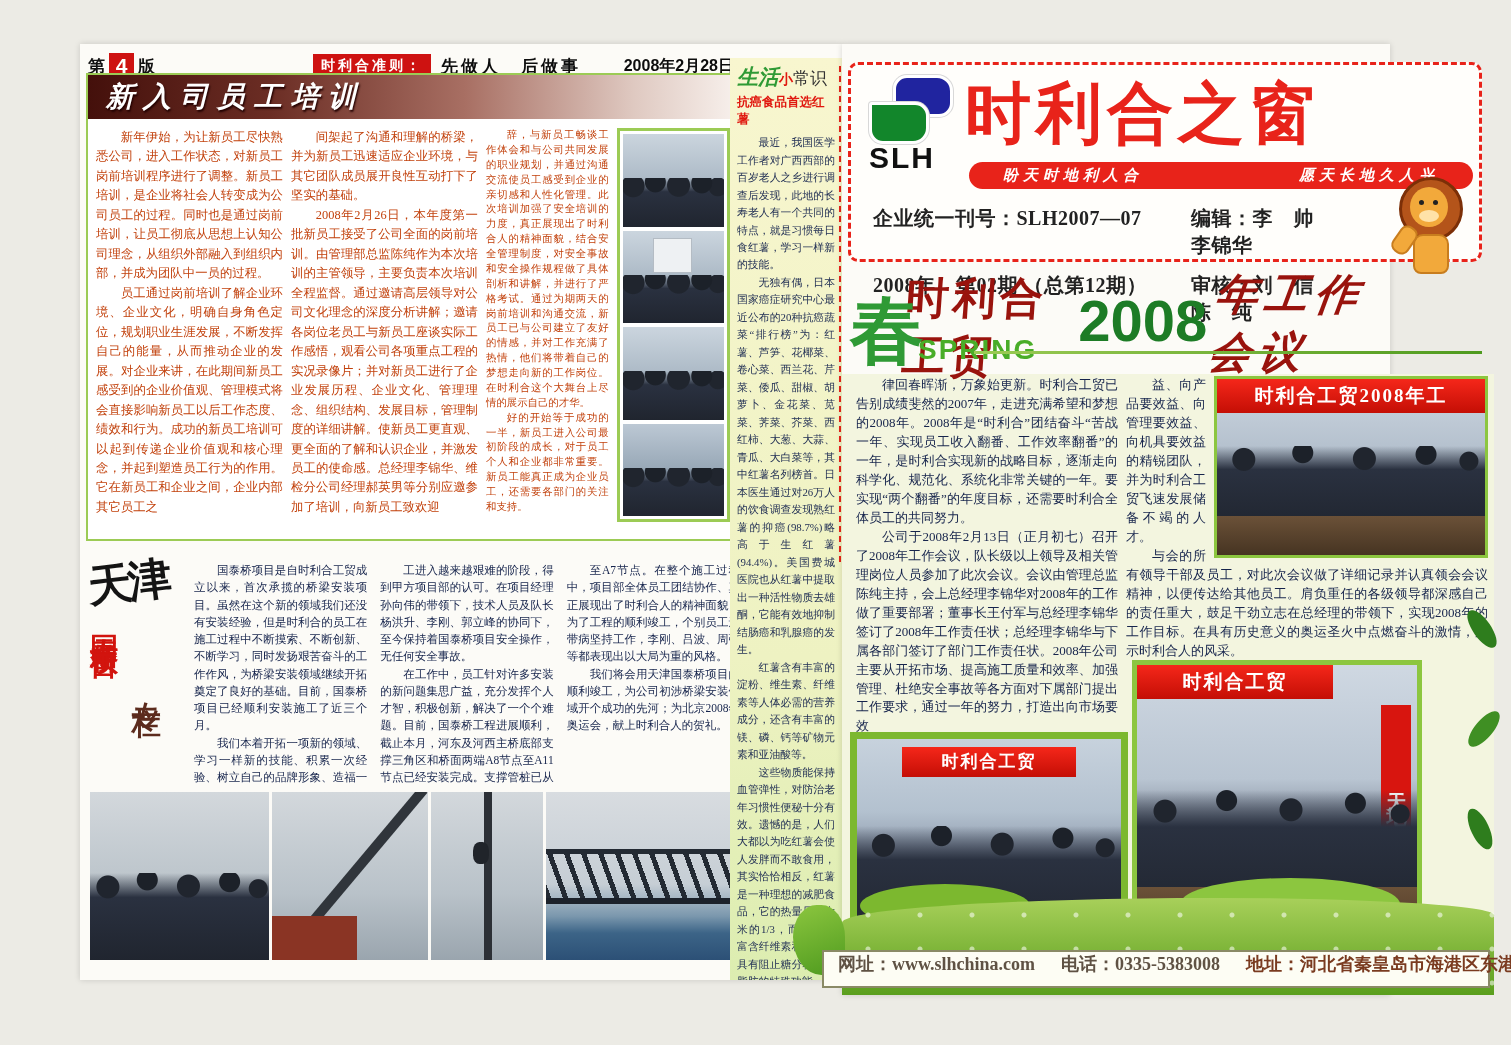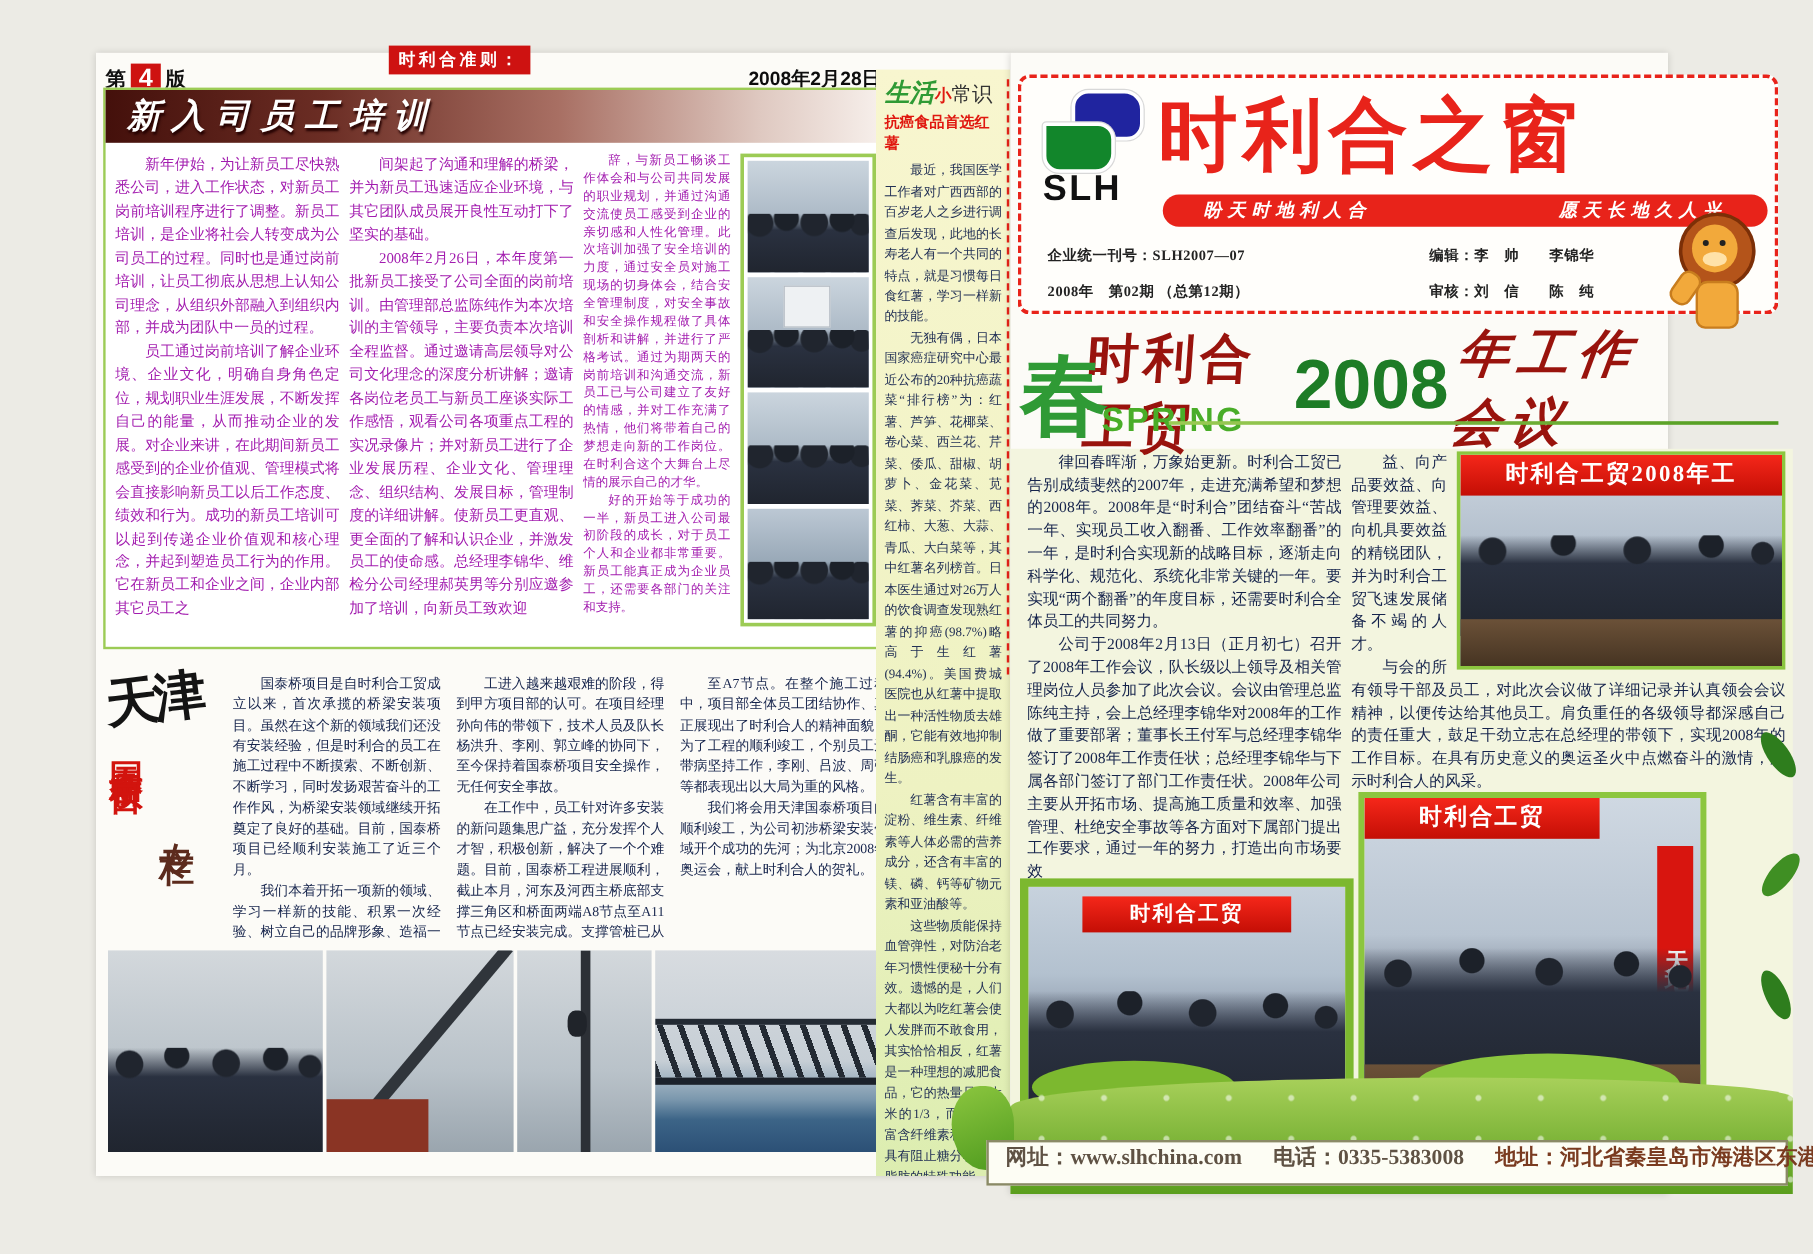--- a/index.html
+++ b/index.html
@@ -8,33 +8,33 @@
   .page{position:absolute;background:#fcfbf7;box-shadow:0 0 6px rgba(0,0,0,.15);}
   .left-page{left:80px;top:44px;width:762px;height:936px;}
   .right-page{left:842px;top:44px;width:548px;height:951px;}
 
   
   .lp-header{position:absolute;left:8px;top:6px;width:652px;height:32px;border-bottom:2px solid #2b2b2b;
              display:flex;align-items:center;}
   .ed-group{display:flex;align-items:center;gap:4px;font-weight:bold;font-size:17px;color:#111;}
   .ed-num{background:#ce1211;color:#fff;width:25px;height:27px;display:flex;align-items:center;
           justify-content:center;font-size:21px;font-weight:bold;font-family:"Liberation Sans",sans-serif;}
-  .motto-group{margin-left:158px;display:flex;align-items:center;gap:10px;flex-direction:column;}
+  .motto-group{margin-left:158px;display:flex;align-items:center;gap:10px;}
   .motto-label{background:#ce1211;color:#fff;font-weight:bold;font-size:14px;padding:3px 8px;letter-spacing:3px;}
   .motto-text{font-weight:bold;font-size:17px;letter-spacing:3px;color:#0d0d0d;}
   .header-date{margin-left:auto;margin-right:6px;font-weight:bold;font-size:16px;color:#0d0d0d;
                font-family:"Liberation Sans",sans-serif;}
 
   
   .training-box{position:absolute;left:6px;top:29px;width:650px;height:464px;border:2px solid #9ccb55;background:#fff;}
   .t-banner{height:44px;background:linear-gradient(90deg,#44100b,#6b2d24 28%,#a86f63 58%,#dfc9c1 84%,#f8f1ed);
             display:flex;align-items:center;padding-left:18px;}
   .t-title{color:#fff;font-size:28px;font-weight:bold;letter-spacing:9px;font-style:italic;text-shadow:1px 2px 2px #200;}
   .t-cols{display:flex;gap:8px;padding:9px 8px;height:394px;overflow:hidden;}
-  .tcol p{margin:0;text-align:justify;text-indent:2em;color:#a21caf;}
+  .tcol p{margin:0;text-align:justify;text-indent:2em;color:#c2410c;}
   .tcol1,.tcol2{width:192px;font-size:12.4px;line-height:1.57;}
   .tcol3{width:126px;font-size:10.4px;line-height:1.43;}
   .train-photos{width:104px;border:3px solid #9ccb55;background:#fff;padding:3px;display:flex;
                 flex-direction:column;gap:4px;}
   .tphoto{flex:1;position:relative;overflow:hidden;
           background:linear-gradient(180deg,#cbd5de 0%,#a9b7c4 55%,#8d9baa 100%);}
   .tphoto.p2::before{content:"";position:absolute;top:8%;left:30%;width:36%;height:36%;
           background:#eef1f3;border:1px solid #b4bcc4;}
   .tphoto.p4{background:linear-gradient(180deg,#bcc8d4 0%,#97a7b6 50%,#7f8fa0 100%);}
 
@@ -94,21 +94,21 @@
   .logo-green{position:absolute;left:2px;top:27px;width:54px;height:36px;background:#12862b;
              border-radius:3px 14px 16px 14px;border:3px solid #fff;box-shadow:0 0 0 1px #d8d8d8;}
   .logo-txt{position:absolute;left:2px;top:66px;font-family:"Liberation Sans",sans-serif;
             font-weight:900;font-size:30px;color:#111;letter-spacing:2px;}
   .m-title{position:absolute;left:114px;top:4px;width:515px;font-size:66px;font-weight:900;
            color:#e8231a;letter-spacing:5px;line-height:1.35;white-space:nowrap;}
   .slogan{position:absolute;left:118px;top:97px;width:504px;height:27px;background:#e8231a;border-radius:14px;
           color:#fff;display:flex;justify-content:space-between;align-items:center;padding:0 34px;
           font-size:15px;font-weight:bold;font-style:italic;letter-spacing:5px;box-sizing:border-box;}
   .m-info{position:absolute;left:22px;top:140px;width:490px;display:grid;
-          grid-template-columns:318px 1fr;row-gap:13px;font-size:12px;font-weight:bold;color:#222;letter-spacing:.5px;}
+          grid-template-columns:318px 1fr;row-gap:13px;font-size:20px;font-weight:bold;color:#222;letter-spacing:.5px;}
   
   .lion{position:absolute;right:10px;top:112px;width:86px;height:96px;}
   .lion-mane{position:absolute;left:16px;top:0;width:58px;height:58px;border-radius:50%;
              background:#b4541a;border:3px solid #7c2f07;}
   .lion-face{position:absolute;left:27px;top:10px;width:38px;height:40px;border-radius:50%;background:#f2a93b;}
   .lion-eyes{position:absolute;left:36px;top:23px;width:5px;height:5px;border-radius:50%;
              background:#222;box-shadow:14px 0 0 #222;}
   .lion-muzzle{position:absolute;left:36px;top:33px;width:20px;height:12px;border-radius:50%;background:#ffe2a8;}
   .lion-body{position:absolute;left:30px;top:57px;width:32px;height:36px;background:#f2a93b;
              border-radius:10px 10px 8px 8px;border:2px solid #c87d1e;}
@@ -202,21 +202,21 @@
       <div class="t-cols">
         <div class="tcol tcol1">
           <p>新年伊始，为让新员工尽快熟悉公司，进入工作状态，对新员工岗前培训程序进行了调整。新员工培训，是企业将社会人转变成为公司员工的过程。同时也是通过岗前培训，让员工彻底从思想上认知公司理念，从组织外部融入到组织内部，并成为团队中一员的过程。</p>
           <p>员工通过岗前培训了解企业环境、企业文化，明确自身角色定位，规划职业生涯发展，不断发挥自己的能量，从而推动企业的发展。对企业来讲，在此期间新员工感受到的企业价值观、管理模式将会直接影响新员工以后工作态度、绩效和行为。成功的新员工培训可以起到传递企业价值观和核心理念，并起到塑造员工行为的作用。它在新员工和企业之间，企业内部其它员工之</p>
         </div>
         <div class="tcol tcol2">
           <p>间架起了沟通和理解的桥梁，并为新员工迅速适应企业环境，与其它团队成员展开良性互动打下了坚实的基础。</p>
           <p>2008年2月26日，本年度第一批新员工接受了公司全面的岗前培训。由管理部总监陈纯作为本次培训的主管领导，主要负责本次培训全程监督。通过邀请高层领导对公司文化理念的深度分析讲解；邀请各岗位老员工与新员工座谈实际工作感悟，观看公司各项重点工程的实况录像片；并对新员工进行了企业发展历程、企业文化、管理理念、组织结构、发展目标，管理制度的详细讲解。使新员工更直观、更全面的了解和认识企业，并激发员工的使命感。总经理李锦华、维检分公司经理郝英男等分别应邀参加了培训，向新员工致欢迎</p>
         </div>
         <div class="tcol tcol3">
-          <p>辞，与新员工畅谈工作体会和与公司共同发展的职业规划，并通过沟通交流使员工感受到企业的亲切感和人性化管理。此次培训加强了安全培训的力度，通过安全员对施工现场的切身体会，结合安全管理制度，对安全事故和安全操作规程做了具体剖析和讲解，并进行了严格考试。通过为期两天的岗前培训和沟通交流，新员工已与公司建立了友好的情感，并对工作充满了热情，他们将带着自己的梦想走向新的工作岗位。在时利合这个大舞台上尽情的展示自己的才华。</p>
+          <p>辞，与新员工畅谈工作体会和与公司共同发展的职业规划，并通过沟通交流使员工感受到企业的亲切感和人性化管理。此次培训加强了安全培训的力度，真正展现出了时利合人的精神面貌，结合安全管理制度，对安全事故和安全操作规程做了具体剖析和讲解，并进行了严格考试。通过为期两天的岗前培训和沟通交流，新员工已与公司建立了友好的情感，并对工作充满了热情，他们将带着自己的梦想走向新的工作岗位。在时利合这个大舞台上尽情的展示自己的才华。</p>
           <p>好的开始等于成功的一半，新员工进入公司最初阶段的成长，对于员工个人和企业都非常重要。新员工能真正成为企业员工，还需要各部门的关注和支持。</p>
         </div>
         <div class="train-photos">
           <div class="tphoto p1">
               <div class="pfigures"></div>
             </div>
           <div class="tphoto p2">
               <div class="pfigures"></div>
             </div>
           <div class="tphoto p3">

